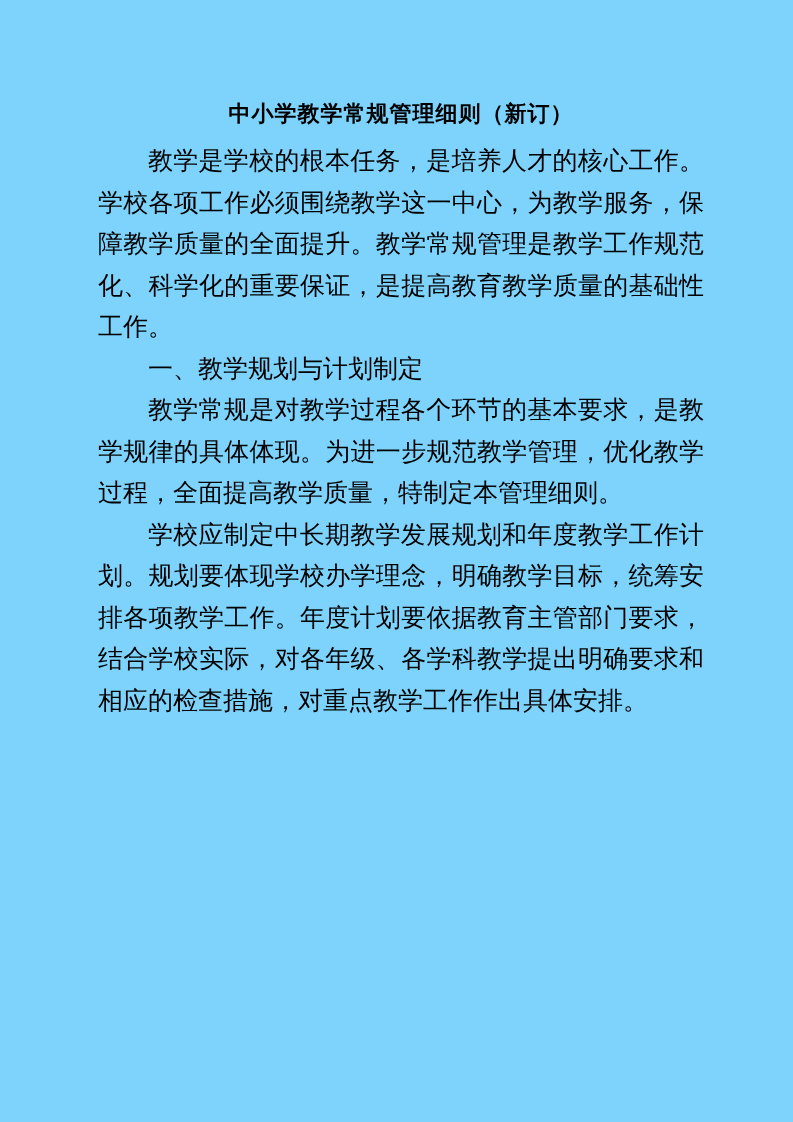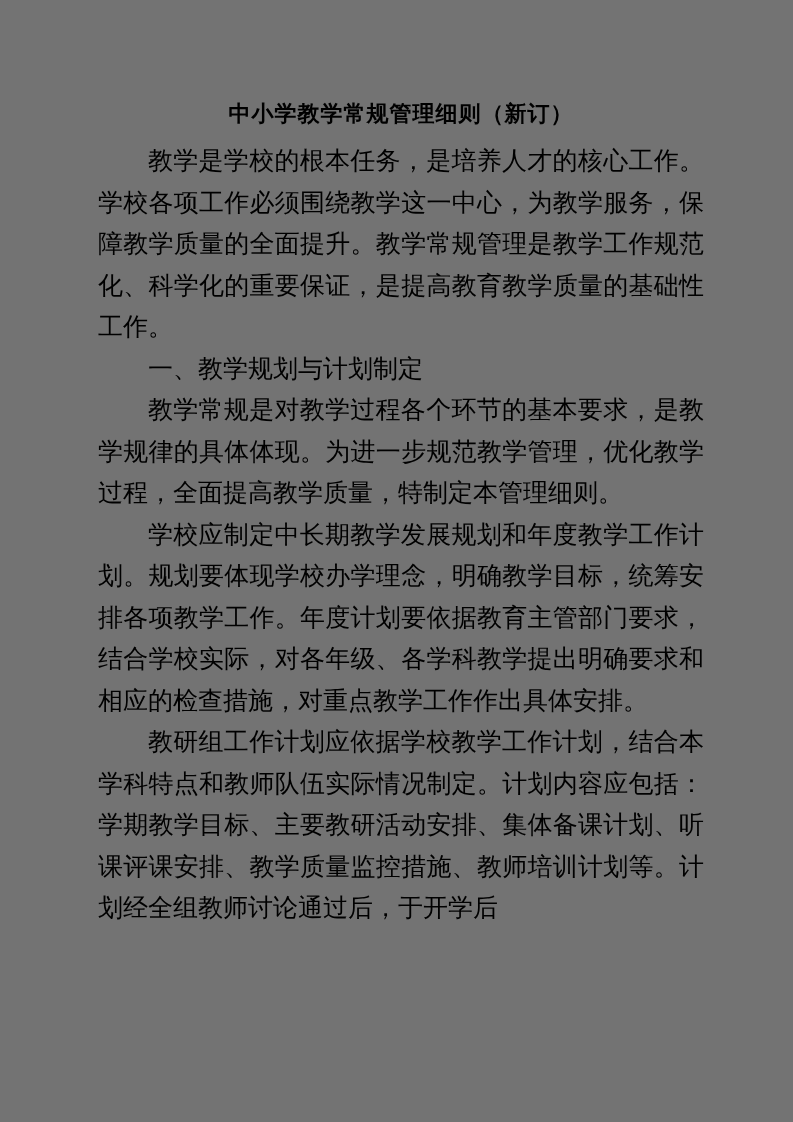--- a/index.html
+++ b/index.html
@@ -4,21 +4,21 @@
 <style>
   html, body {
     margin: 0;
     padding: 0;
     background: #ffffff;
   }
   .page {
     position: relative;
     width: 793px;
     height: 1122px;
-    background: #737373;
+    background: #7dd3fc;
     overflow: hidden;
     font-family: "Liberation Serif", "DejaVu Serif", serif;
     color: #000000;
   }
   .content {
     position: absolute;
     left: 98px;
     top: 92px;
     width: 606px;
   }
@@ -53,15 +53,14 @@
 
     <p class="para heading">一、教学规划与计划制定</p>
 
     <p class="para">教学常规是对教学过程各个环节的基本要求，是教学规律的具体体现。为进一步规范教学管理，优化教学过程，全面提高教学质量，特制定本管理细则。</p>
 
 
 
     <p class="para">学校应制定中长期教学发展规划和年度教学工作计划。规划要体现学校办学理念，明确教学目标，统筹安排各项教学工作。年度计划要依据教育主管部门要求，结合学校实际，对各年级、各学科教学提出明确要求和相应的检查措施，对重点教学工作作出具体安排。</p>
 
 
-    <p class="para">教研组工作计划应依据学校教学工作计划，结合本学科特点和教师队伍实际情况制定。计划内容应包括：学期教学目标、主要教研活动安排、集体备课计划、听课评课安排、教学质量监控措施、教师培训计划等。计划经全组教师讨论通过后，于开学后</p>
   </div>
 </div>
 
 </body></html>

